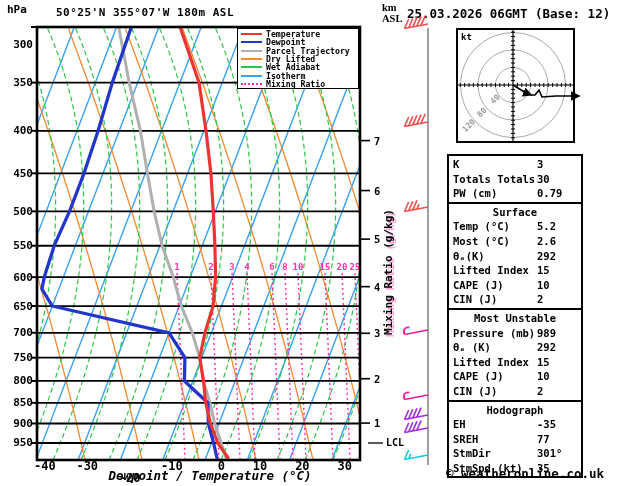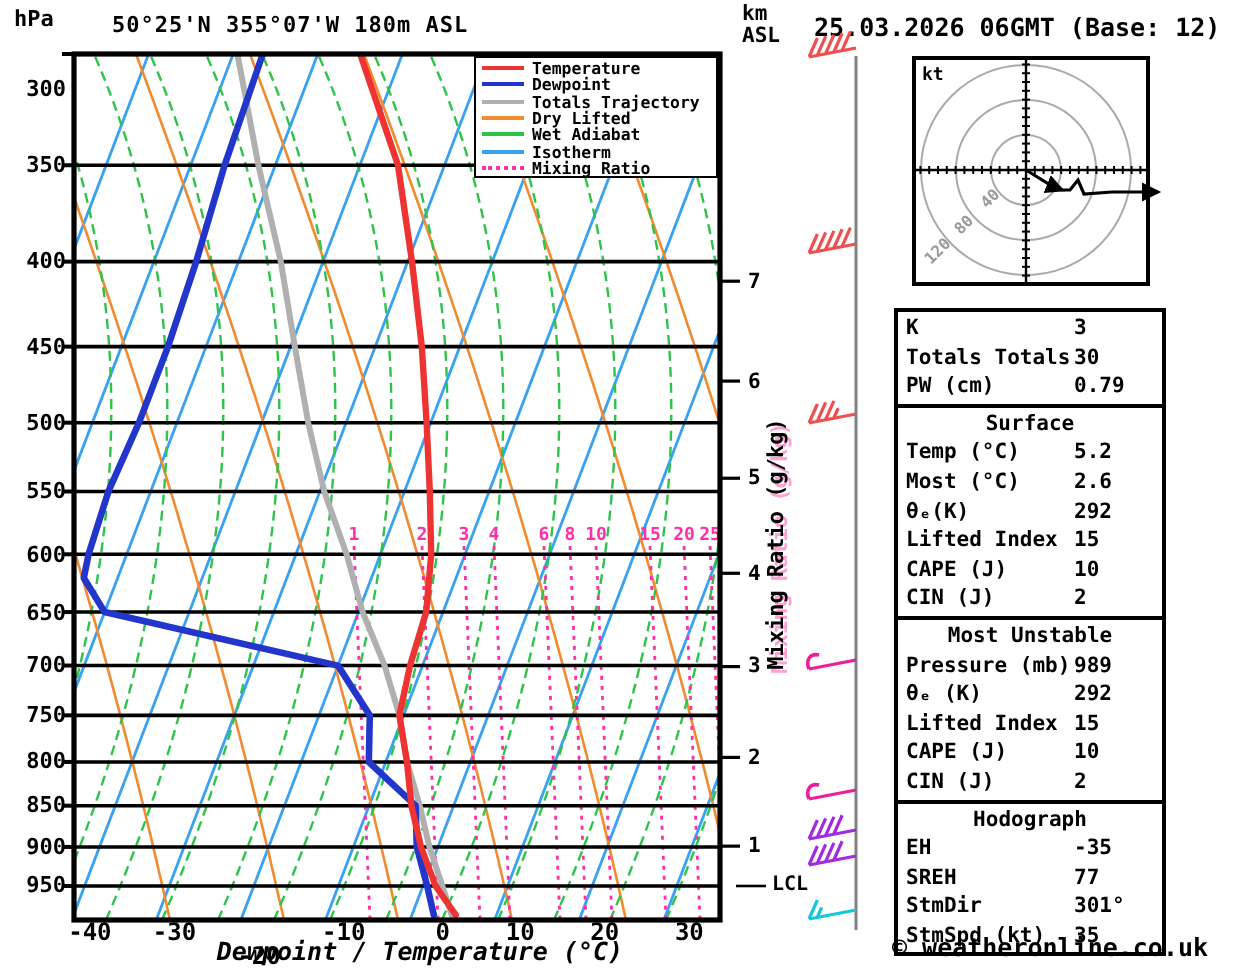--- a/index.html
+++ b/index.html
@@ -3,21 +3,21 @@
 <meta charset="utf-8">
 <style>
   html,body{margin:0;padding:0;background:#fff;}
   #page{position:relative;width:629px;height:486px;background:#fff;overflow:hidden;
         font-family:"DejaVu Sans Mono","Liberation Mono",monospace;color:#000;}
   .abs{position:absolute;}
   .b{font-weight:bold;}
   #title{left:56px;top:6px;font-size:11px;letter-spacing:0.5px;}
   #datetime{left:407px;top:6px;font-size:12.5px;}
   #hpa{left:7px;top:3px;font-size:11px;}
-  #kmasl{left:371px;top:2px;font-size:10.5px;line-height:11px;}
+  #kmasl{left:382px;top:2px;font-size:10.5px;line-height:11px;font-family:Liberation Serif, serif;}
   #xaxislabel{left:0px;top:468px;width:420px;text-align:center;font-size:12.5px;font-style:italic;}
   #xticks .xt{position:absolute;top:459px;width:40px;text-align:right;font-size:12px;font-weight:bold;}
   #plabels .pl{position:absolute;left:4px;width:29px;text-align:right;font-size:11px;font-weight:bold;}
   #kmlabels .kl{position:absolute;left:374px;font-size:10.5px;font-weight:bold;}
   #lcl{left:386px;top:437px;font-size:10px;}
   #mixlabel{left:388px;top:272px;transform:translate(-50%,-50%) rotate(-90deg);
             white-space:nowrap;font-size:11px;font-weight:bold;
             text-shadow:-2px 2px 0 #ff9fd6;}
   #legend{left:237px;top:28px;width:122px;height:61px;background:#fff;border:1.5px solid #000;
           padding:1px 0 0 3px;box-sizing:border-box;}
@@ -204,21 +204,21 @@
       <div class="legrow">
         <div class="legsample" style="border-top-style: solid; border-top-color: rgb(238, 51, 51);"></div>
         <div class="leglabel">Temperature</div>
       </div>
       <div class="legrow">
         <div class="legsample" style="border-top-style: solid; border-top-color: rgb(34, 54, 204);"></div>
         <div class="leglabel">Dewpoint</div>
       </div>
       <div class="legrow">
         <div class="legsample" style="border-top-style: solid; border-top-color: rgb(176, 176, 176);"></div>
-        <div class="leglabel">Totals Trajectory</div>
+        <div class="leglabel">Parcel Trajectory</div>
       </div>
       <div class="legrow">
         <div class="legsample" style="border-top-style: solid; border-top-color: rgb(242, 138, 48);"></div>
         <div class="leglabel">Dry Lifted</div>
       </div>
       <div class="legrow">
         <div class="legsample" style="border-top-style: solid; border-top-color: rgb(46, 196, 74);"></div>
         <div class="leglabel">Wet Adiabat</div>
       </div>
       <div class="legrow">

